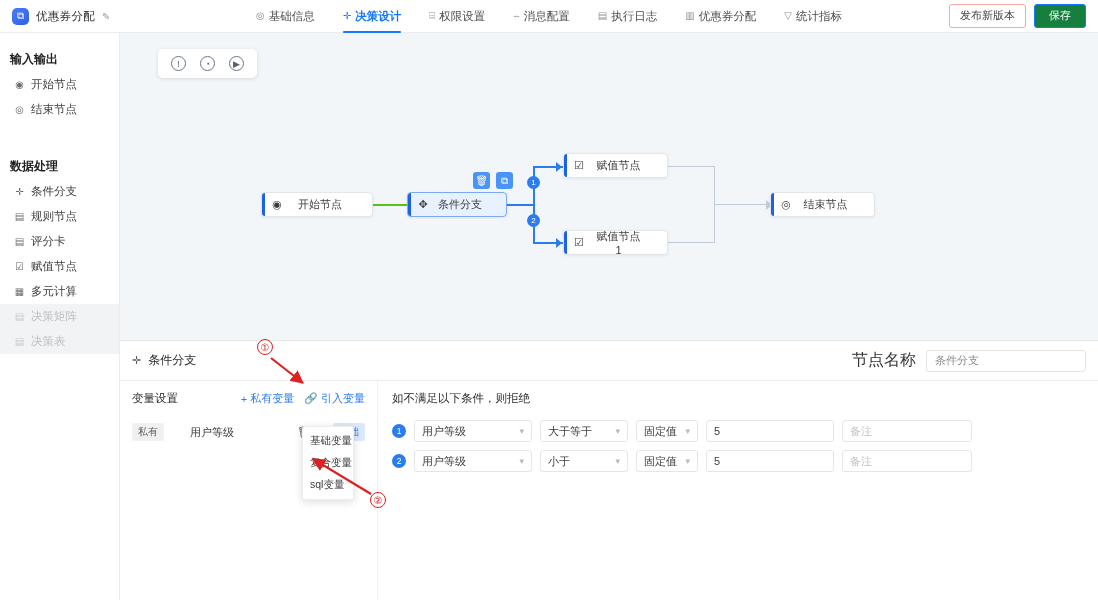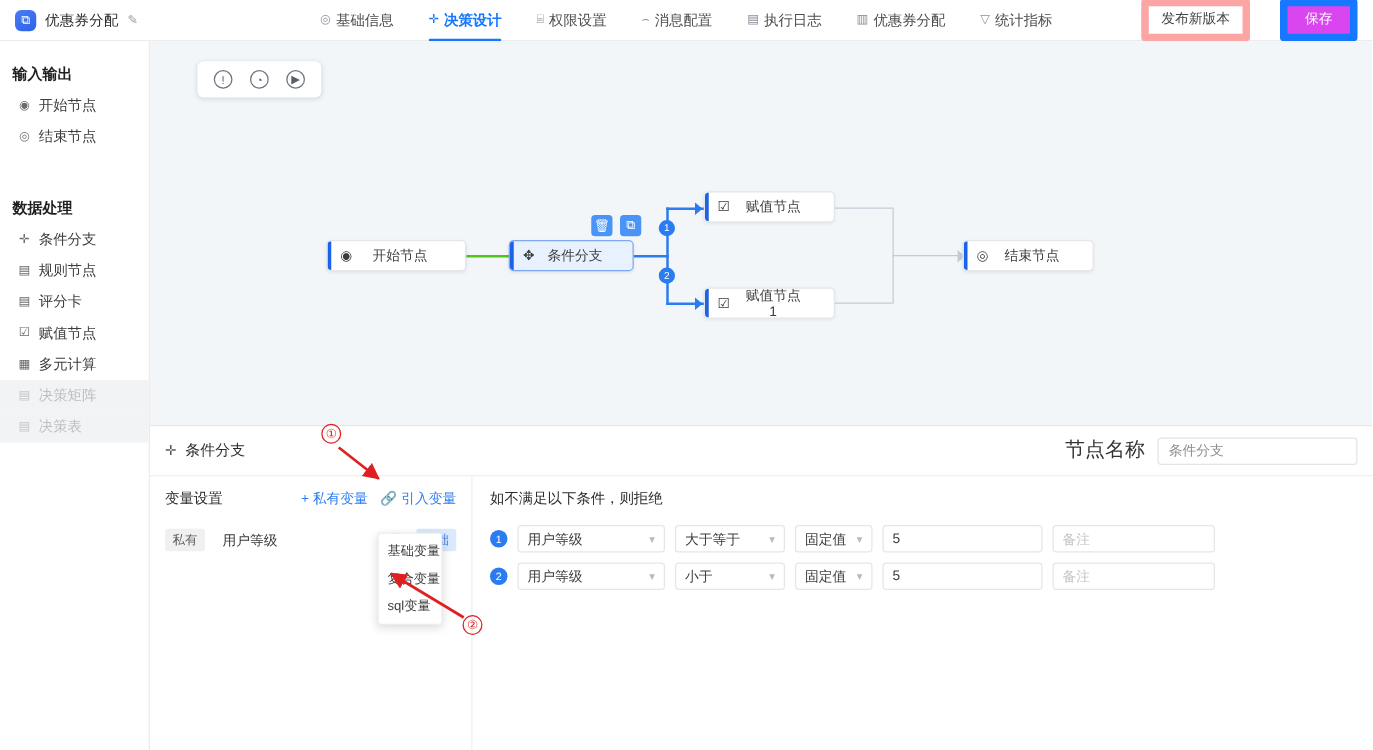--- a/index.html
+++ b/index.html
@@ -36,23 +36,23 @@
   .tab.active { color: #1677ff; font-weight: 600; }
   .tab.active .ti { color: #1677ff; }
   .tab.active::after {
     content:""; position: absolute; left: 14px; right: 14px; bottom: 0;
     height: 2px; background: #1677ff; border-radius: 2px;
   }
 
   .topright { display: flex; align-items: center; gap: 8px; padding-right: 12px; width: 250px; justify-content: flex-end; }
   .btn {
     font-size: 11px; padding: 4px 10px; border-radius: 3px; cursor: pointer;
-    border: 6px solid #fca5a5; background: #fff; color: #454545; line-height: 1.2; margin-left: 16px;
-  }
-  .btn.primary { background: #d946ef; border-color: #1677ff; color: #fff; padding: 4px 14px; }
+    border: 1px solid #fca5a5; background: #fff; color: #454545; line-height: 1.2;
+  }
+  .btn.primary { background: #15803d; border-color: #1677ff; color: #fff; padding: 4px 14px; }
 
   
   .sidebar {
     position: absolute; top: 33px; left: 0; width: 120px; height: 567px;
     background: #fff; border-right: 1px solid #ececec; padding: 12px 0 0 0;
   }
   .sb-group { font-size: 12px; font-weight: 700; color: #1f1f1f; padding: 6px 10px 4px 10px; }
   .sb-item {
     display: flex; align-items: center; gap: 6px;
     font-size: 11.5px; color: #3d3d3d; padding: 5px 10px 5px 14px; cursor: pointer;
@@ -120,21 +120,21 @@
   }
 
   .panel-body { display: flex; height: 220px; }
   .left-col { width: 258px; border-right: 1px solid #efefef; padding: 10px 12px 0 12px; }
   .lc-head { display: flex; align-items: center; justify-content: space-between; }
   .lc-title { font-size: 11.5px; color: #2b2b2b; }
   .lc-actions { display: flex; align-items: center; gap: 10px; }
   .lnk { font-size: 11px; color: #2e7df0; cursor: pointer; display: flex; align-items: center; gap: 3px; }
 
   .var-table { margin-top: 16px; position: relative; }
-  .var-row { display: flex; align-items: center; gap: 0; height: 20px; }
+  .var-row { display: flex; align-items: center; gap: 12px; height: 20px; }
   .tag-priv { background: #f0f0f0; color: #606060; font-size: 10px; padding: 2px 6px; border-radius: 2px; }
   .var-name { font-size: 11px; color: #3a3a3a; margin-left: 14px; flex: 1; }
   .row-del { font-size: 11px; color: #5a5a5a; cursor: pointer; margin-right: 10px; }
   .tag-base { background: #dbe9ff; color: #3d7ce0; font-size: 10px; padding: 2px 6px; border-radius: 2px; }
 
   .dropdown {
     position: absolute; left: 170px; top: 4px; width: 52px;
     background: #fff; border: 1px solid #ededed; border-radius: 3px;
     box-shadow: 0 2px 8px rgba(0,0,0,.14); padding: 3px 0; z-index: 30;
   }

